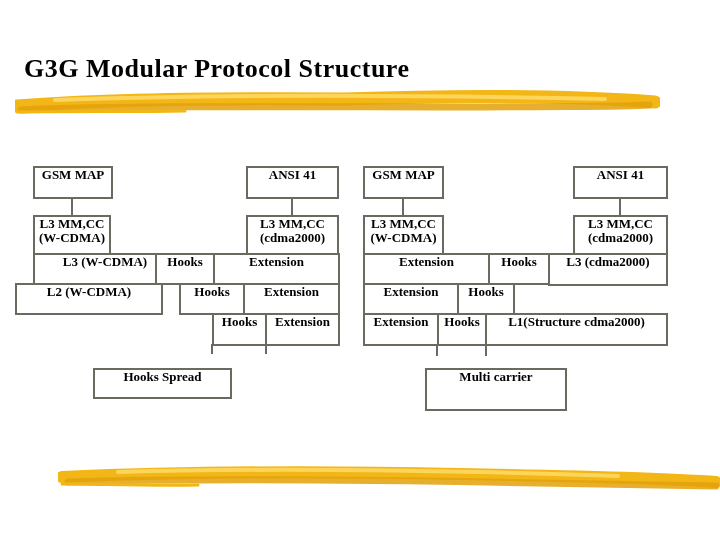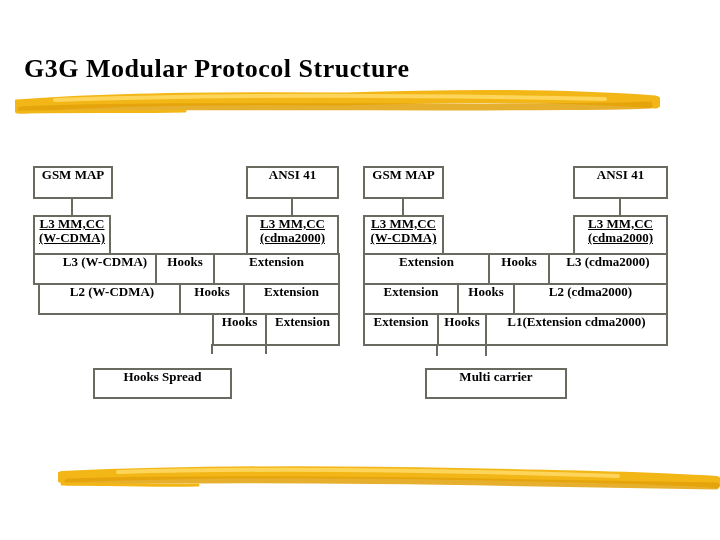--- a/index.html
+++ b/index.html
@@ -20,21 +20,21 @@
     font-size:26px;font-weight:bold;color:var(--title_text);
     letter-spacing:0.5px;white-space:nowrap;
   }
   .brush{position:absolute;}
   .box{
     position:absolute;background:#ffffff;border:2px solid var(--box_border);
     display:flex;align-items:flex-start;justify-content:center;
     font-weight:bold;color:#000;font-size:13px;text-align:center;
     box-sizing:border-box;line-height:1.1;
   }
-  .box .two{display:block;text-decoration:underline;}
+  .box .two{display:block;}
   .conn{position:absolute;width:2px;background:var(--box_border);}
   .footer{
     position:absolute;left:0;right:8px;top:496px;text-align:center;
     font-size:19px;font-weight:bold;color:var(--footer_text);letter-spacing:1px;
   }
 </style>
 </head>
 <body>
 
 <div id="slide">
@@ -68,21 +68,21 @@
     <span>
       <span class="two">L3 MM,CC</span>
       <span class="two">(cdma2000)</span>
     </span>
   </div>
 
   <div class="box" style="left:33px;top:253px;width:144px;height:32px">L3 (W-CDMA)</div>
   <div class="box" style="left:155px;top:253px;width:60px;height:32px">Hooks</div>
   <div class="box" style="left:213px;top:253px;width:127px;height:32px">Extension</div>
 
-  <div class="box" style="left:38px;top:283px;width:148px;height:32px">L2 (W-CDMA)</div>
+  <div class="box" style="left:15px;top:283px;width:148px;height:32px">L2 (W-CDMA)</div>
   <div class="box" style="left:179px;top:283px;width:66px;height:32px">Hooks</div>
   <div class="box" style="left:243px;top:283px;width:97px;height:32px">Extension</div>
 
   <div class="box" style="left:212px;top:313px;width:55px;height:33px">Hooks</div>
   <div class="box" style="left:265px;top:313px;width:75px;height:33px">Extension</div>
 
   <div class="conn" style="left:211px;top:344px;height:10px"></div>
   <div class="conn" style="left:265px;top:344px;height:10px"></div>
 
   <div class="box" style="left:93px;top:368px;width:139px;height:31px">Hooks Spread</div>
@@ -109,30 +109,29 @@
       <span class="two">(cdma2000)</span>
     </span>
   </div>
 
   <div class="box" style="left:363px;top:253px;width:127px;height:32px">Extension</div>
   <div class="box" style="left:488px;top:253px;width:62px;height:32px">Hooks</div>
   <div class="box" style="left:548px;top:253px;width:120px;height:33px">L3 (cdma2000)</div>
 
   <div class="box" style="left:363px;top:283px;width:96px;height:32px">Extension</div>
   <div class="box" style="left:457px;top:283px;width:58px;height:32px">Hooks</div>
-  <div class="box" style="left:513px;top:283px;width:155px;height:32px">L2 (cdma2000)</div>
 
   <div class="box" style="left:363px;top:313px;width:76px;height:33px">Extension</div>
   <div class="box" style="left:437px;top:313px;width:50px;height:33px">Hooks</div>
-  <div class="box" style="left:485px;top:313px;width:183px;height:33px">L1(Extension cdma2000)</div>
+  <div class="box" style="left:485px;top:313px;width:183px;height:33px">L1(Structure cdma2000)</div>
 
   <div class="conn" style="left:436px;top:344px;height:12px"></div>
   <div class="conn" style="left:485px;top:344px;height:12px"></div>
 
-  <div class="box" style="left:425px;top:368px;width:142px;height:31px">Multi carrier</div>
+  <div class="box" style="left:425px;top:368px;width:142px;height:43px">Multi carrier</div>
 
   <svg class="brush" style="left:58px;top:458px" width="662" height="42" viewBox="0 0 662 42">
     <path d="M4 19 C 120 14 260 13 400 16 C 520 18 620 21 658 24" fill="none" stroke="var(--brush_gold)" stroke-width="12" stroke-linecap="round"></path>
     <path d="M10 24 C 150 20 320 22 480 25 C 570 27 640 28 658 28" fill="none" stroke="var(--brush_deep)" stroke-width="7" stroke-linecap="round" opacity="0.85"></path>
     <path d="M60 14 C 200 10 380 12 560 18" fill="none" stroke="var(--brush_light)" stroke-width="4" stroke-linecap="round" opacity="0.9"></path>
     <path d="M4 26 C 40 26 90 28 140 27" fill="none" stroke="var(--brush_gold)" stroke-width="3" stroke-linecap="round"></path>
   </svg>
 
 
 </div>

